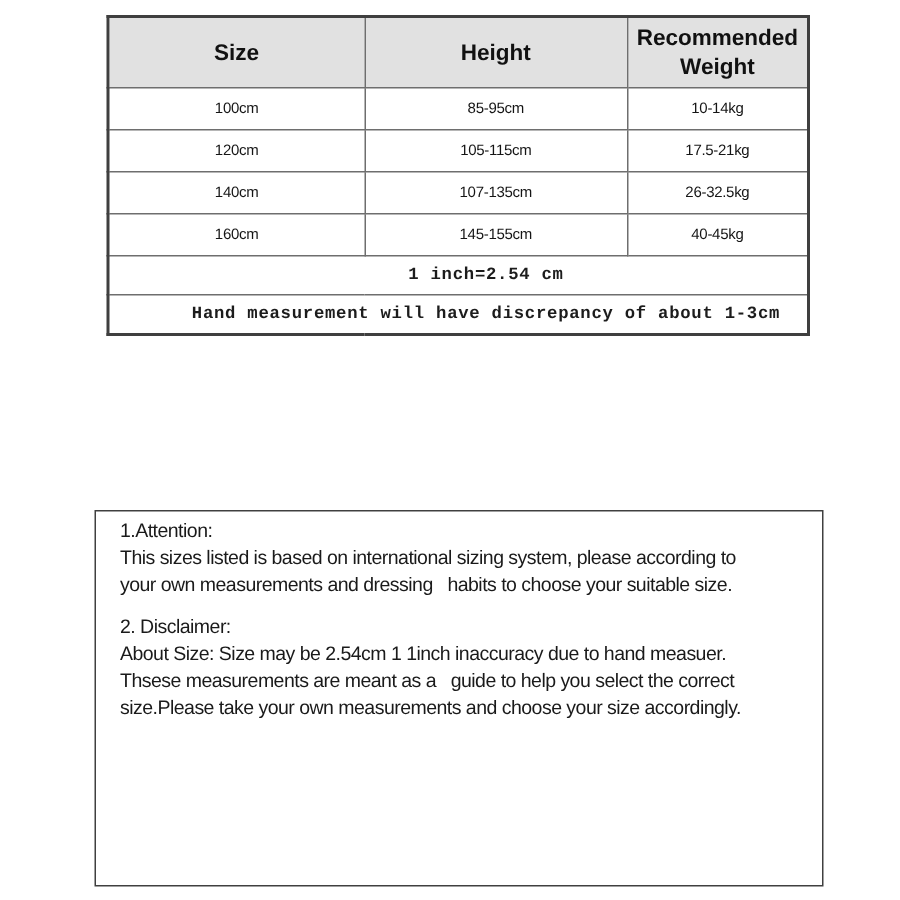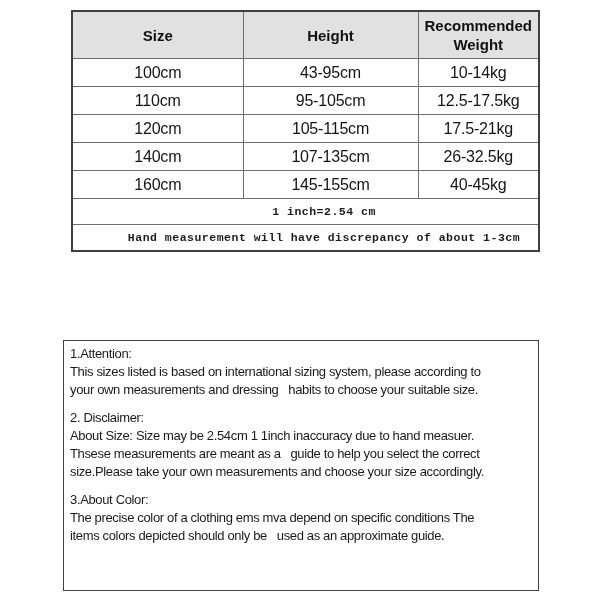--- a/index.html
+++ b/index.html
@@ -38,21 +38,21 @@
   table.size-table th {
     background: #e1e1e1;
     height: 46px;
     font-size: 15px;
     font-weight: bold;
     line-height: 19px;
     color: #111111;
   }
   table.size-table td.data-cell {
     height: 27px;
-    font-size: 16px;
+    font-size: 10px;
     letter-spacing: -0.2px;
     margin-left: 36px;
   }
   table.size-table td.footnote-cell {
     height: 25px;
     font-family: "Liberation Mono", monospace;
     font-weight: bold;
     font-size: 11.5px;
     letter-spacing: 0.5px;
     color: #1c1c1c;
@@ -62,21 +62,21 @@
   .col-height { width: 175px; }
   .col-weight { width: 121px; }
   .notes-box {
     position: absolute;
     left: 63px;
     top: 340px;
     width: 462px;
     height: 240px;
     border: 1px solid #404040;
     background: #ffffff;
-    padding: 4px 6px 5px 6px;
+    padding: 4px 6px 5px 16px;
     overflow: hidden;
   }
   .notes-box p.note-section {
     margin: 0 0 10px 0;
     font-size: 13px;
     line-height: 18px;
     letter-spacing: -0.35px;
     white-space: pre-wrap;
     color: #1a1a1a;
   }
@@ -98,27 +98,22 @@
     <thead>
       <tr id="header-row">
           <th>Size</th>
           <th>Height</th>
           <th>Recommended Weight</th>
         </tr>
     </thead>
     <tbody id="body-rows">
         <tr>
           <td class="data-cell">100cm</td>
-          <td class="data-cell">43-95cm</td>
+          <td class="data-cell">85-95cm</td>
           <td class="data-cell">10-14kg</td>
-        </tr>
-        <tr>
-          <td class="data-cell">110cm</td>
-          <td class="data-cell">95-105cm</td>
-          <td class="data-cell">12.5-17.5kg</td>
         </tr>
         <tr>
           <td class="data-cell">120cm</td>
           <td class="data-cell">105-115cm</td>
           <td class="data-cell">17.5-21kg</td>
         </tr>
         <tr>
           <td class="data-cell">140cm</td>
           <td class="data-cell">107-135cm</td>
           <td class="data-cell">26-32.5kg</td>
@@ -140,18 +135,15 @@
   </table>
 
   <div class="notes-box" id="notes-box">
       <p class="note-section">1.Attention:
 This sizes listed is based on international sizing system, please according to
 your own measurements and dressing   habits to choose your suitable size.</p>
       <p class="note-section">2. Disclaimer:
 About Size: Size may be 2.54cm 1 1inch inaccuracy due to hand measuer.
 Thsese measurements are meant as a   guide to help you select the correct
 size.Please take your own measurements and choose your size accordingly.</p>
-      <p class="note-section">3.About Color:
-The precise color of a clothing ems mva depend on specific conditions The
-items colors depicted should only be   used as an approximate guide.</p>
     </div>
 
 </div>
 
 </body></html>

